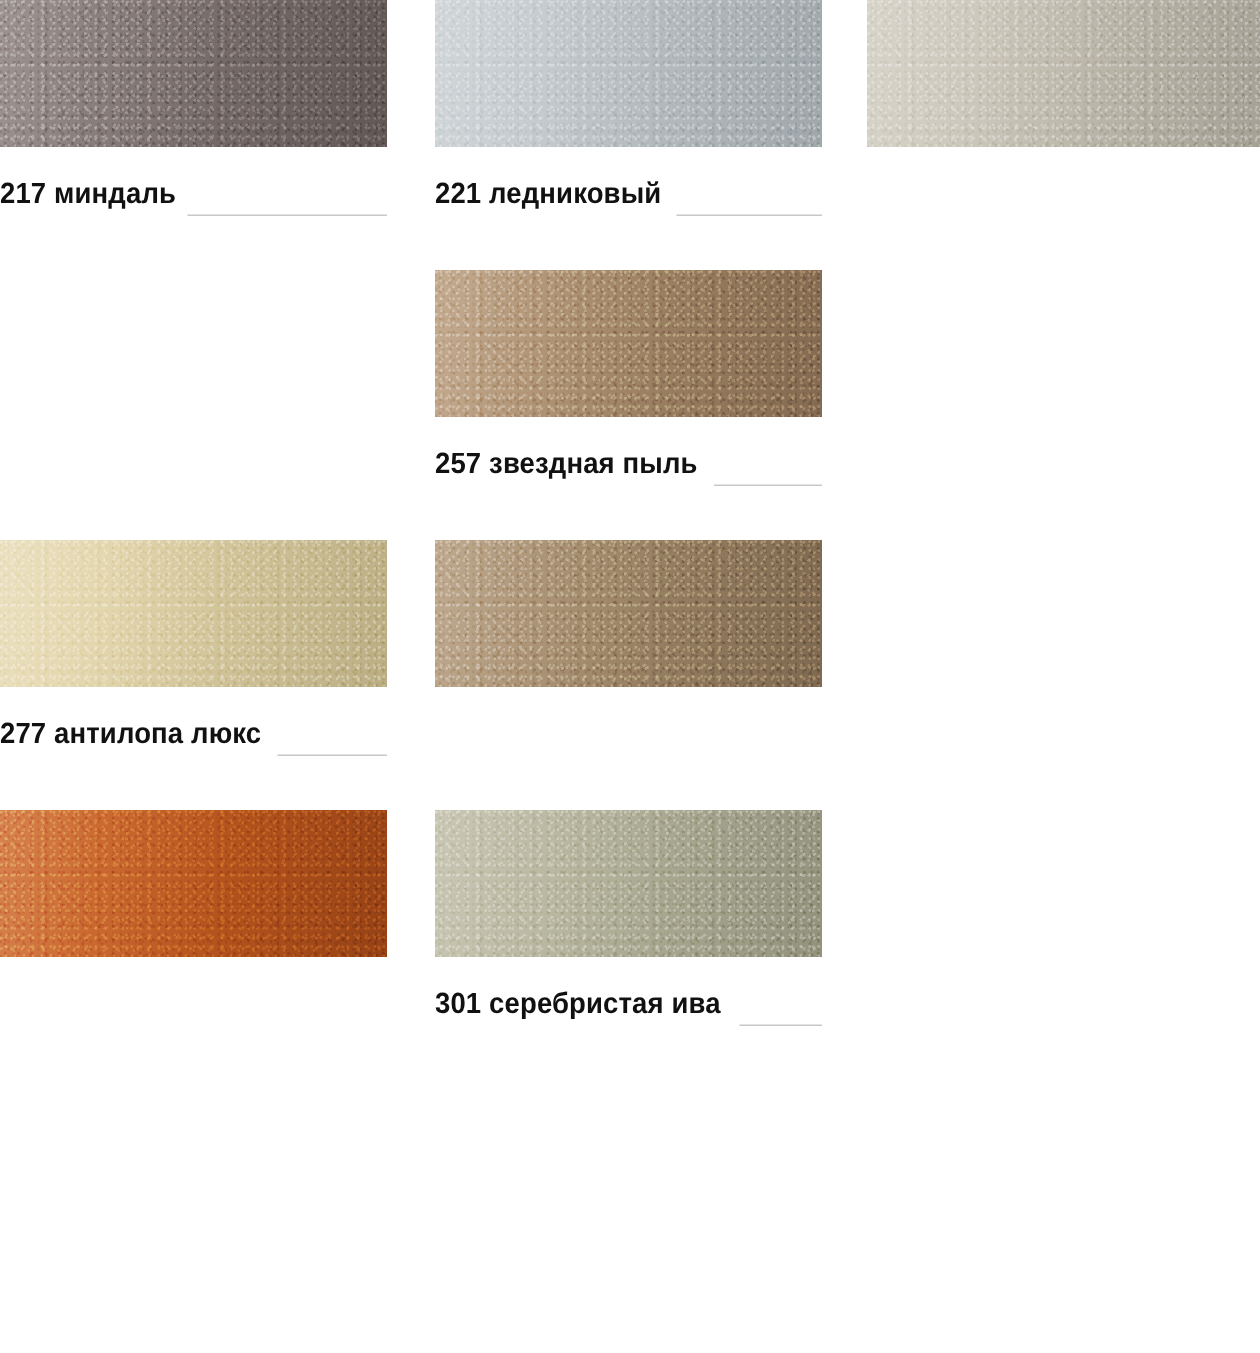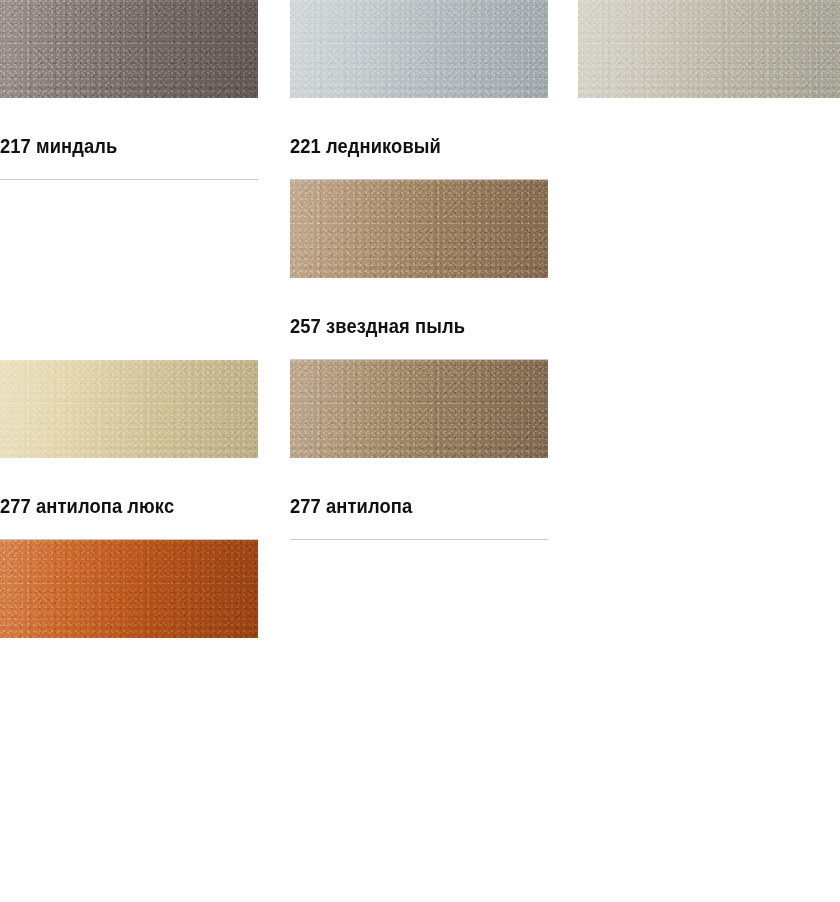--- a/index.html
+++ b/index.html
@@ -57,22 +57,22 @@
     background: linear-gradient(100deg,
        rgba(255,255,255,.17) 0%,
        rgba(255,255,255,.05) 26%,
        rgba(0,0,0,.05) 58%,
        rgba(0,0,0,.11) 100%);
   }
 
   .label-zone {
     flex: 1 1 auto;
     display: flex;
-    flex-direction: column;
-    justify-content: flex-end;
+    flex-direction: row;
+    justify-content: space-between;
     padding-top: 22px;
     box-sizing: border-box;
   }
   .label {
     font-family: "Liberation Sans Narrow", "Liberation Sans", sans-serif;
     font-weight: 700;
     font-size: 19.5px;
     letter-spacing: .1px;
     color: #111111;
     line-height: 1;
@@ -147,29 +147,35 @@
       <div class="label">277 антилопа люкс</div>
       <div class="divider"></div>
     </div>
   </div>
   <div class="gap"></div>
   <div class="swatch-cell">
     <div class="chip" style="background: linear-gradient(95deg, rgb(178, 153, 122) 0%, rgb(162, 137, 106) 45%, rgb(142, 118, 90) 100%);">
       <div class="sheen"></div>
       <div class="grain"></div>
     </div>
-    <div class="label-zone">
-      <div class="label">277 антилопа</div>
-      <div class="divider"></div>
-    </div>
   </div>
   <div class="gap"></div>
 
   <div class="gap"></div>
   <div class="swatch-cell row-last">
     <div class="chip" style="background: linear-gradient(100deg, rgb(207, 106, 44) 0%, rgb(192, 90, 32) 50%, rgb(168, 74, 24) 100%);">
       <div class="sheen"></div>
       <div class="grain"></div>
     </div>
   </div>
   <div class="gap"></div>
+  <div class="swatch-cell row-last">
+    <div class="chip" style="background: linear-gradient(100deg, rgb(191, 189, 166) 0%, rgb(179, 178, 154) 50%, rgb(165, 164, 140) 100%);">
+      <div class="sheen"></div>
+      <div class="grain"></div>
+    </div>
+    <div class="label-zone">
+      <div class="label">301 серебристая ива</div>
+      <div class="divider"></div>
+    </div>
+  </div>
 
 </div>
 
 </body></html>

